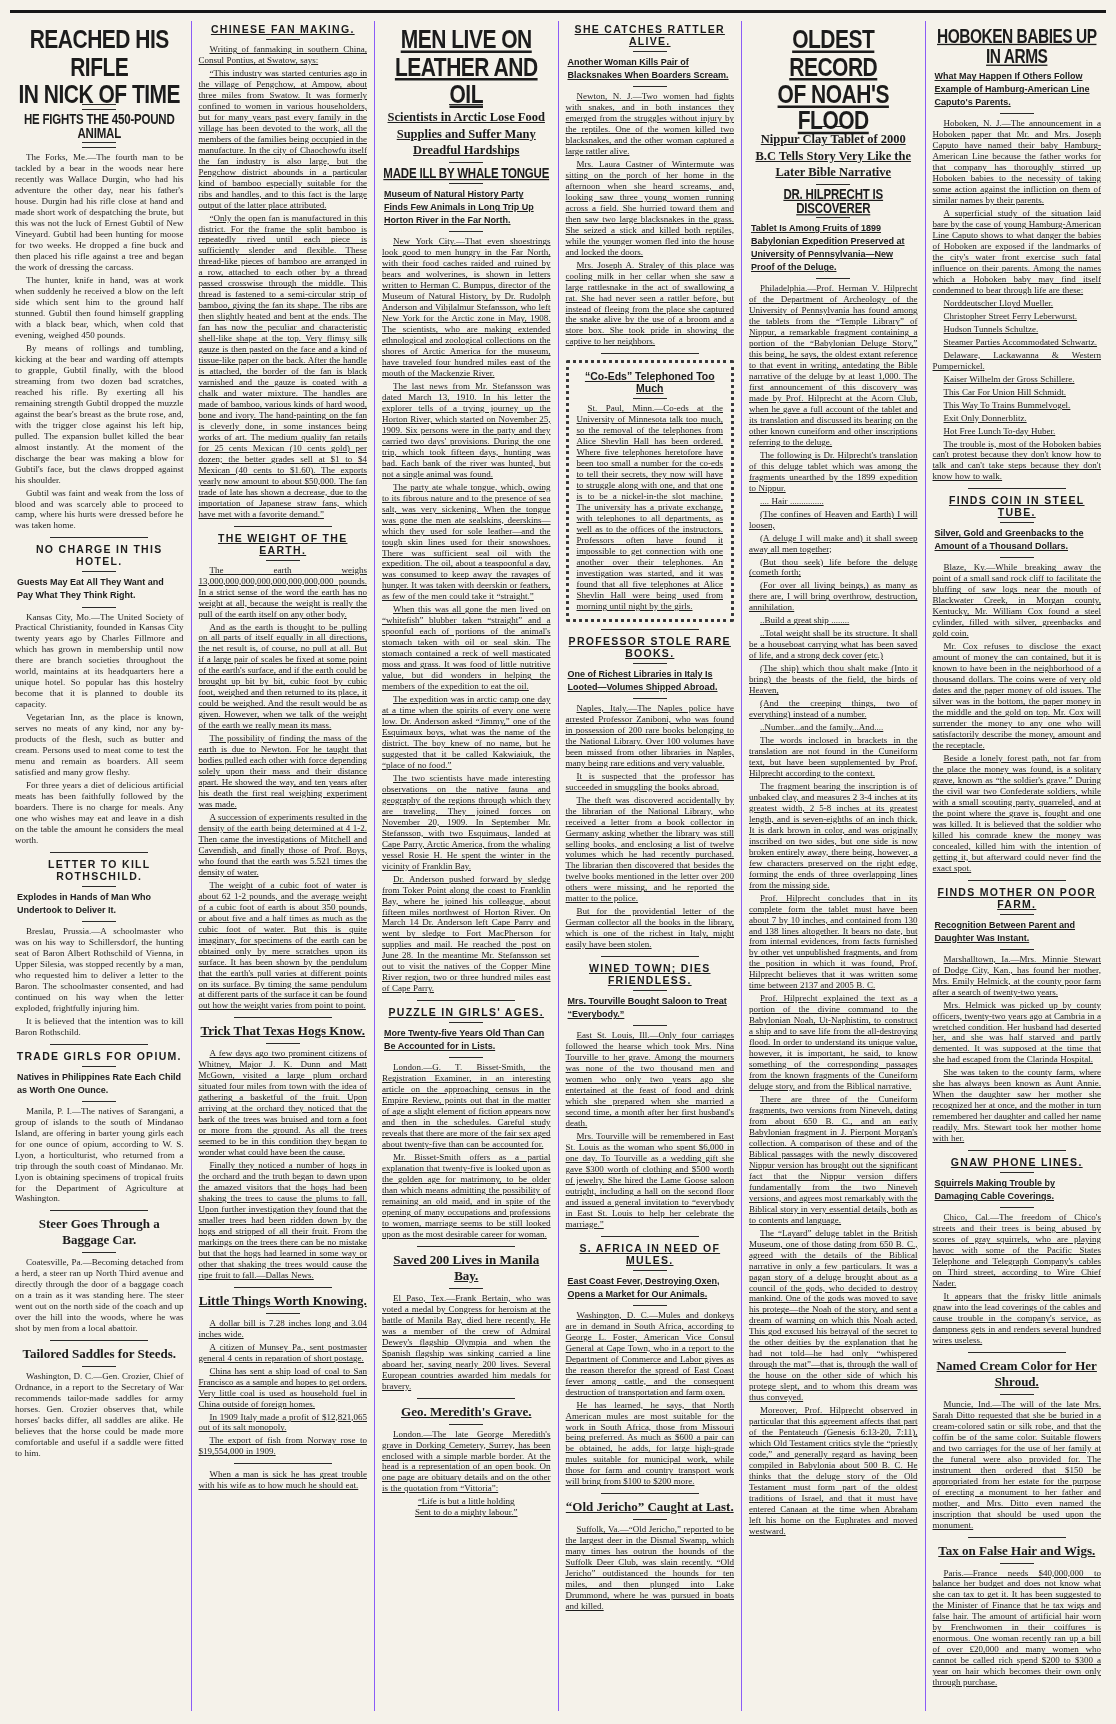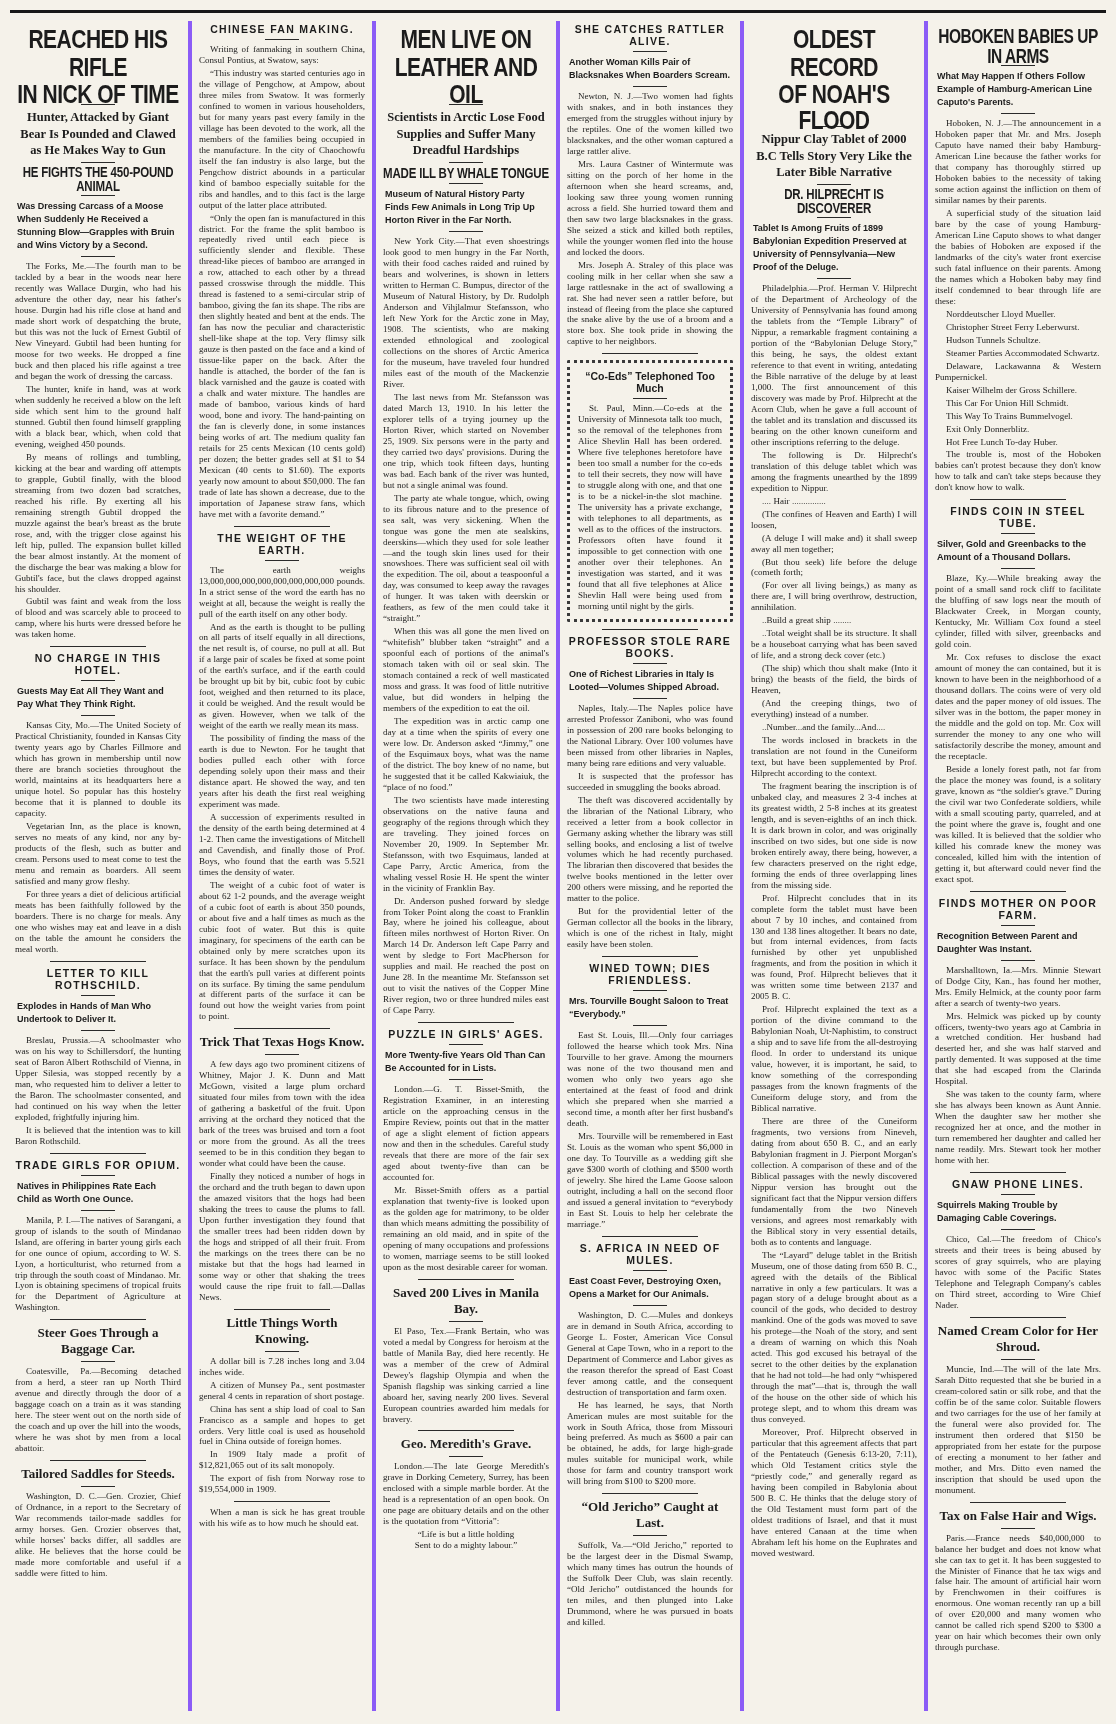--- a/index.html
+++ b/index.html
@@ -8,21 +8,21 @@
     background:#f5f2ea;color:#1c1c1c;margin:0 auto;
     padding:6px 8px 10px;overflow:hidden;
     font-family:"Liberation Serif",serif;
   }
   .topbar{border-top:3px solid #181818;margin:4px 2px 8px;}
   .cols{display:flex;height:1690px;}
   .col{
     flex:1 1 0;min-width:0;padding:0 7px;overflow:hidden;
     box-sizing:border-box;
   }
-  .col + .col{border-left:4px solid #8b5cf6;}
+  .col + .col{border-left:1px solid #8b5cf6;text-decoration:underline;}
   article{margin:0;}
   .sep{border-top:1px solid #2a2a2a;width:58%;margin:6px auto 5px;}
   .rule{border-top:1px solid #2a2a2a;width:34px;margin:4px auto 4px;}
   .head-display{
     font-family:"Liberation Sans",sans-serif;font-weight:700;
     font-size:21px;line-height:1.04;letter-spacing:-0.5px;
     text-align:center;white-space:pre-line;margin:2px 0 3px;
     transform:scale(1,1.25);transform-origin:top center;padding-top:2px;
   }
   .head-display.tall{margin-bottom:14px;}
@@ -66,25 +66,23 @@
 <body>
 
 <div class="page">
   <div class="topbar"></div>
   <div class="cols">
     <div class="col">
         <article class="article">
           <div class="head-display tall">REACHED HIS RIFLE
 IN NICK OF TIME</div>
           <div class="rule"></div>
-          <div class="deck-serif">Hunter, Attacked by Giant Bear Is Pounded and Clawed as He Makes Way to Gun</div>
           <div class="rule"></div>
           <div class="deck-cross">HE FIGHTS THE 450-POUND ANIMAL</div>
           <div class="rule"></div>
-          <div class="deck-bold">Was Dressing Carcass of a Moose When Suddenly He Received a Stunning Blow—Grapples with Bruin and Wins Victory by a Second.</div>
           <div class="rule"></div>
           <p class="body">The Forks, Me.—The fourth man to be tackled by a bear in the woods near here recently was Wallace Durgin, who had his adventure the other day, near his father's house. Durgin had his rifle close at hand and made short work of despatching the brute, but this was not the luck of Ernest Gubtil of New Vineyard. Gubtil had been hunting for moose for two weeks. He dropped a fine buck and then placed his rifle against a tree and began the work of dressing the carcass.</p>
           <p class="body">The hunter, knife in hand, was at work when suddenly he received a blow on the left side which sent him to the ground half stunned. Gubtil then found himself grappling with a black bear, which, when cold that evening, weighed 450 pounds.</p>
           <p class="body">By means of rollings and tumbling, kicking at the bear and warding off attempts to grapple, Gubtil finally, with the blood streaming from two dozen bad scratches, reached his rifle. By exerting all his remaining strength Gubtil dropped the muzzle against the bear's breast as the brute rose, and, with the trigger close against his left hip, pulled. The expansion bullet killed the bear almost instantly. At the moment of the discharge the bear was making a blow for Gubtil's face, but the claws dropped against his shoulder.</p>
           <p class="body">Gubtil was faint and weak from the loss of blood and was scarcely able to proceed to camp, where his hurts were dressed before he was taken home.</p>
         </article>
         <div class="sep"></div>
         <article class="article">
           <div class="head-minor">NO CHARGE IN THIS HOTEL.</div>
           <div class="rule"></div>
@@ -331,20 +329,21 @@
           <p class="body">Mrs. Helmick was picked up by county officers, twenty-two years ago at Cambria in a wretched condition. Her husband had deserted her, and she was half starved and partly demented. It was supposed at the time that she had escaped from the Clarinda Hospital.</p>
           <p class="body">She was taken to the county farm, where she has always been known as Aunt Annie. When the daughter saw her mother she recognized her at once, and the mother in turn remembered her daughter and called her name readily. Mrs. Stewart took her mother home with her.</p>
         </article>
         <div class="sep"></div>
         <article class="article">
           <div class="head-minor">GNAW PHONE LINES.</div>
           <div class="rule"></div>
           <div class="deck-bold">Squirrels Making Trouble by Damaging Cable Coverings.</div>
           <div class="rule"></div>
           <p class="body">Chico, Cal.—The freedom of Chico's streets and their trees is being abused by scores of gray squirrels, who are playing havoc with some of the Pacific States Telephone and Telegraph Company's cables on Third street, according to Wire Chief Nader.</p>
+          <p class="body">It appears that the frisky little animals gnaw into the lead coverings of the cables and cause trouble in the company's service, as dampness gets in and renders several hundred wires useless.</p>
         </article>
         <div class="sep"></div>
         <article class="article">
           <div class="head-small">Named Cream Color for Her Shroud.</div>
           <div class="rule"></div>
           <p class="body">Muncie, Ind.—The will of the late Mrs. Sarah Ditto requested that she be buried in a cream-colored satin or silk robe, and that the coffin be of the same color. Suitable flowers and two carriages for the use of her family at the funeral were also provided for. The instrument then ordered that $150 be appropriated from her estate for the purpose of erecting a monument to her father and mother, and Mrs. Ditto even named the inscription that should be used upon the monument.</p>
         </article>
         <div class="sep"></div>
         <article class="article">
           <div class="head-small">Tax on False Hair and Wigs.</div>

